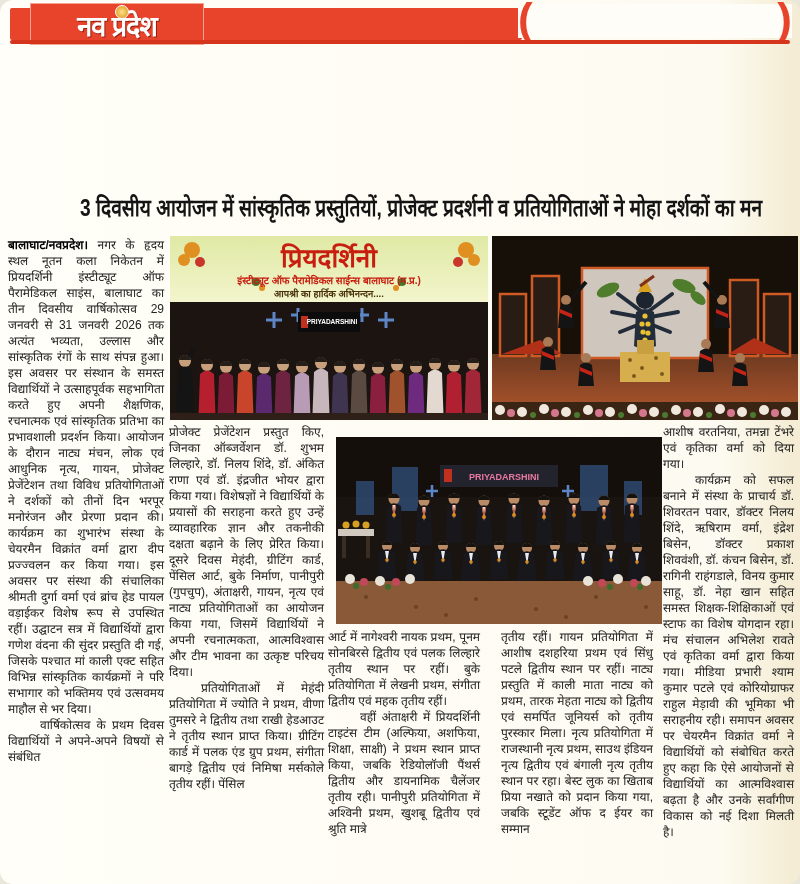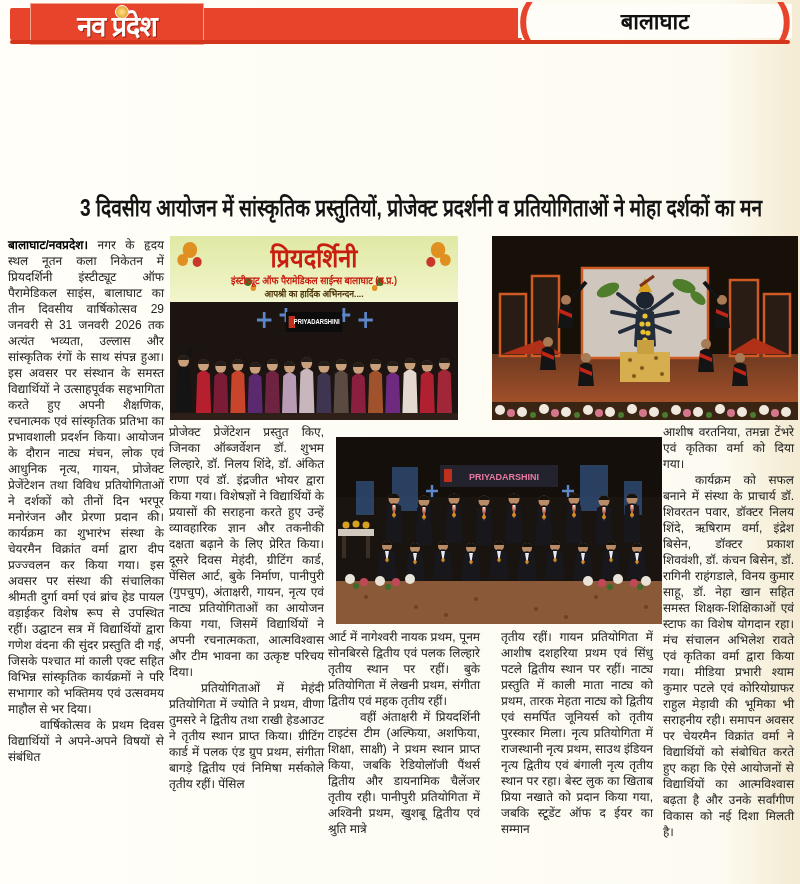--- a/index.html
+++ b/index.html
@@ -1,18 +1,18 @@
 <!DOCTYPE html>
 <html lang="hi"><head>
 <meta charset="utf-8">
 <style>
   html,body{margin:0;padding:0;background:#e9e6da;}
   .page{position:relative;width:800px;height:884px;margin:0 auto;overflow:hidden;
         background:linear-gradient(90deg,#fffef8 0%,#fdfbf1 90%,#f4ecd4 99%);
-        font-family:"Liberation Sans","DejaVu Sans",sans-serif;color:#1f1f1f;}
+        font-family:"Liberation Sans","DejaVu Sans",sans-serif;color:#1f1f1f;border-radius:13px;}
   
   .mast-band{position:absolute;left:10px;top:8px;width:512px;height:32px;background:#e8432b;border-radius:2px;}
   .logo-box{position:absolute;left:30px;top:3px;width:172px;height:40px;background:#e8432b;
             border:1px solid #f4a38f;display:flex;align-items:center;justify-content:center;}
   .logo-text{color:#fff;font-weight:bold;font-size:27px;letter-spacing:-1px;
              text-shadow:1px 1px 0 #8f1d0c;transform:scaleY(1.05);white-space:nowrap;}
   .logo-emblem{position:absolute;top:1px;left:84px;width:12px;height:12px;border-radius:50%;
                background:radial-gradient(#ffe28a,#d89010);border:1px solid #fff;}
   .edition-box{position:absolute;left:518px;top:4px;width:274px;height:34px;background:#fffdf8;
                display:flex;align-items:center;justify-content:space-between;}
@@ -30,39 +30,38 @@
   .col p{margin:0;}
   .col p.indent{text-indent:32px;}
   .dateline{font-weight:bold;color:#000;}
   #col1{left:8px;  top:237px;width:156px;height:642px;}
   #col2{left:169px;top:424px;width:155px;height:456px;}
   #col3{left:328px;top:629px;width:152px;height:251px;}
   #col4{left:501px;top:629px;width:152px;height:251px;}
   #col5{left:663px;top:424px;width:131px;height:456px;}
   
   figure{margin:0;position:absolute;}
-  #photo1{left:170px;top:236px;width:288px;height:184px;}
+  #photo1{left:170px;top:236px;width:318px;height:184px;}
   #photo2{left:492px;top:236px;width:306px;height:184px;}
   #photo3{left:336px;top:437px;width:326px;height:187px;}
   figure svg{display:block;width:100%;height:100%;}
 </style>
 </head>
 <body>
 
 <div class="page">
 
   <header>
     <div class="mast-band"></div>
     <div class="logo-box">
       <span class="logo-text">नव प्रदेश</span>
       <span class="logo-emblem"></span>
     </div>
     <div class="edition-box">
       <span class="bracket">(</span>
-      <span class="edition-label">बालाघाट</span>
       <span class="bracket">)</span>
     </div>
     <div class="mast-rule"></div>
   </header>
 
   <div class="subheadline">3 दिवसीय आयोजन में सांस्कृतिक प्रस्तुतियों, प्रोजेक्ट प्रदर्शनी व प्रतियोगिताओं ने मोहा दर्शकों का मन</div>
 
   <svg width="0" height="0" style="position:absolute" aria-hidden="true">
     <defs>
       <g id="g-person">

